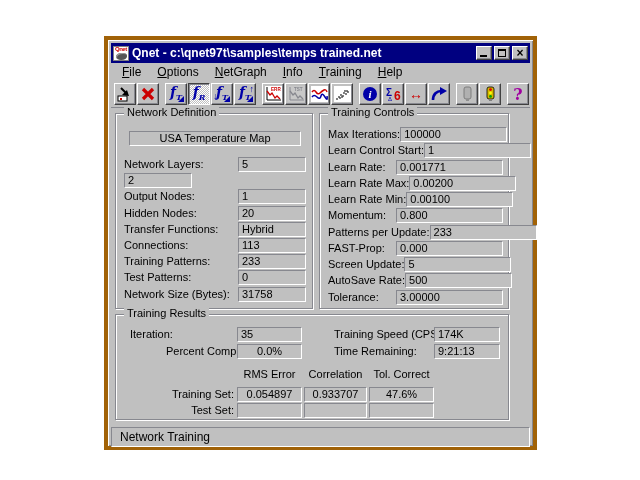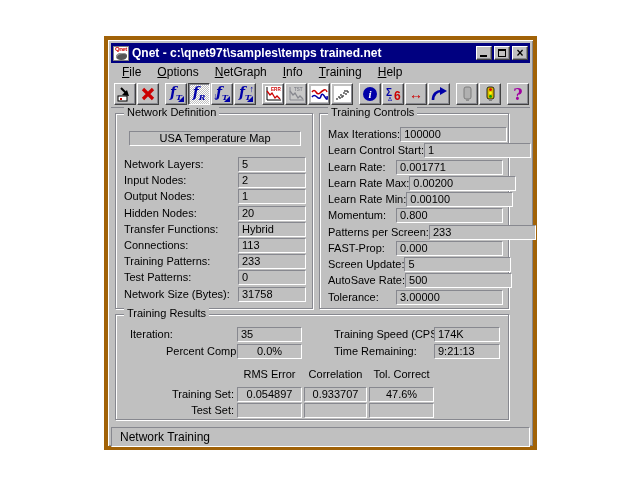--- a/index.html
+++ b/index.html
@@ -287,21 +287,20 @@
 
       <div class="groupbox gb-nd">
         <span class="gb-title">Network Definition</span>
         <div class="field center netname">USA Temperature Map</div>
         <div class="rows nd">
           <div class="row">
               <span class="lbl">Network Layers:</span>
               <span class="field">5</span>
             </div>
           <div class="row">
-              <span class="lbl">Input Nodes:</span>
               <span class="field">2</span>
             </div>
           <div class="row">
               <span class="lbl">Output Nodes:</span>
               <span class="field">1</span>
             </div>
           <div class="row">
               <span class="lbl">Hidden Nodes:</span>
               <span class="field">20</span>
             </div>
@@ -349,21 +348,21 @@
             </div>
           <div class="row">
               <span class="lbl">Learn Rate Min:</span>
               <span class="field">0.00100</span>
             </div>
           <div class="row">
               <span class="lbl">Momentum:</span>
               <span class="field">0.800</span>
             </div>
           <div class="row">
-              <span class="lbl">Patterns per Screen:</span>
+              <span class="lbl">Patterns per Update:</span>
               <span class="field">233</span>
             </div>
           <div class="row">
               <span class="lbl">FAST-Prop:</span>
               <span class="field">0.000</span>
             </div>
           <div class="row">
               <span class="lbl">Screen Update:</span>
               <span class="field">5</span>
             </div>

